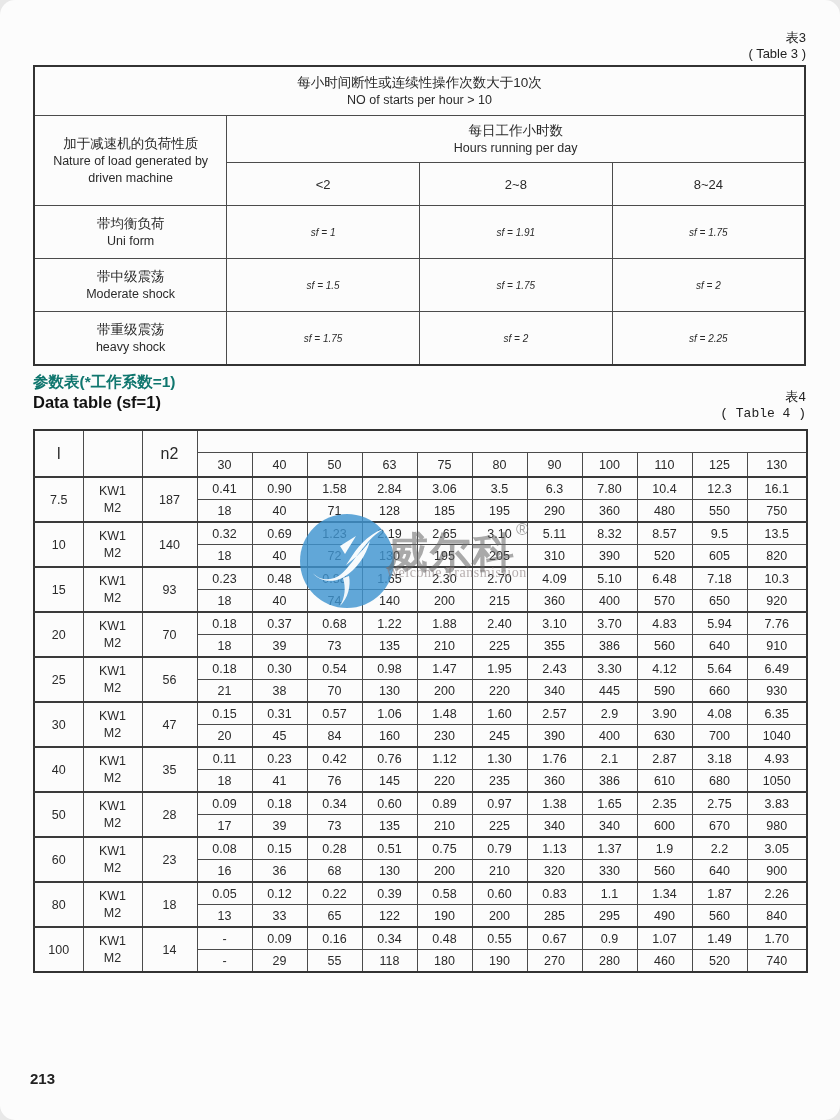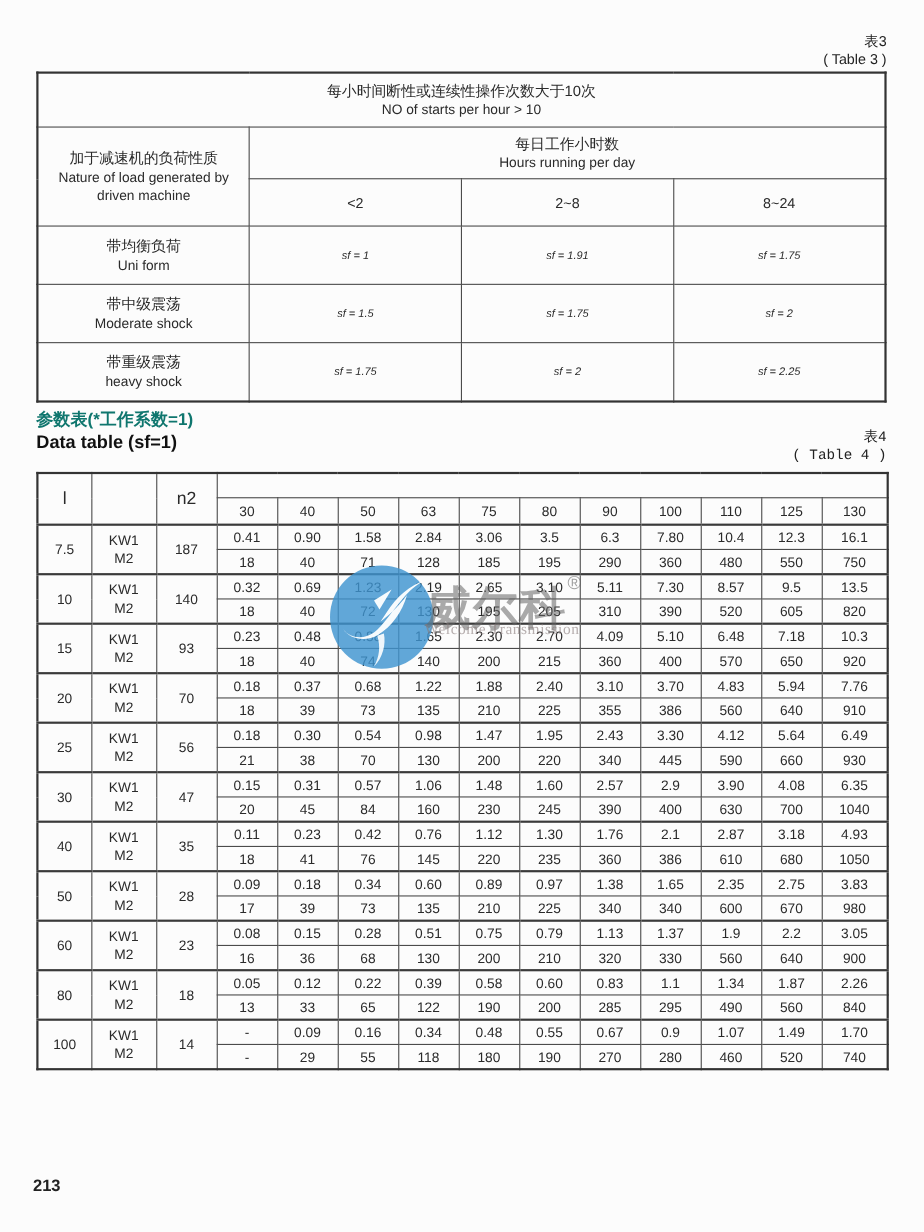--- a/index.html
+++ b/index.html
@@ -1,20 +1,21 @@
 <!DOCTYPE html>
 <html><head>
 <meta charset="utf-8">
 <style>
   html,body{margin:0;padding:0;background:#e8e8e8;}
   .sheet{
     position:relative;width:840px;height:1120px;margin:0 auto;
     background:#fcfcfc;overflow:hidden;
     font-family:"Liberation Sans","DejaVu Sans",sans-serif;
     color:#2a2a2a;
+    border-radius:15px;
   }
   
   .tbl-tag{position:absolute;right:34px;text-align:right;font-size:13px;line-height:1.22;color:#222;}
   .tag-t3{top:30px;}
   .tag-t4{top:390px;font-family:Liberation Mono, monospace;}
   
   table{border-collapse:collapse;table-layout:fixed;}
   .t3{position:absolute;left:33px;top:65px;width:773px;border:2px solid #333;}
   .t3 td{border:1px solid #4b4b4b;text-align:center;vertical-align:middle;padding:2px 12px;}
   .t3 .cn{font-size:13.5px;line-height:1.45;}
@@ -203,21 +204,21 @@
             <div>M2</div>
           </td>
           <td class="c-n2" rowspan="2">140</td>
           <td>0.32</td>
           <td>0.69</td>
           <td>1.23</td>
           <td>2.19</td>
           <td>2.65</td>
           <td>3.10</td>
           <td>5.11</td>
-          <td>7.30</td>
+          <td>8.32</td>
           <td>8.57</td>
           <td>9.5</td>
           <td>13.5</td>
         </tr>
         <tr class="g-second">
           <td>18</td>
           <td>40</td>
           <td>72</td>
           <td>130</td>
           <td>195</td>

